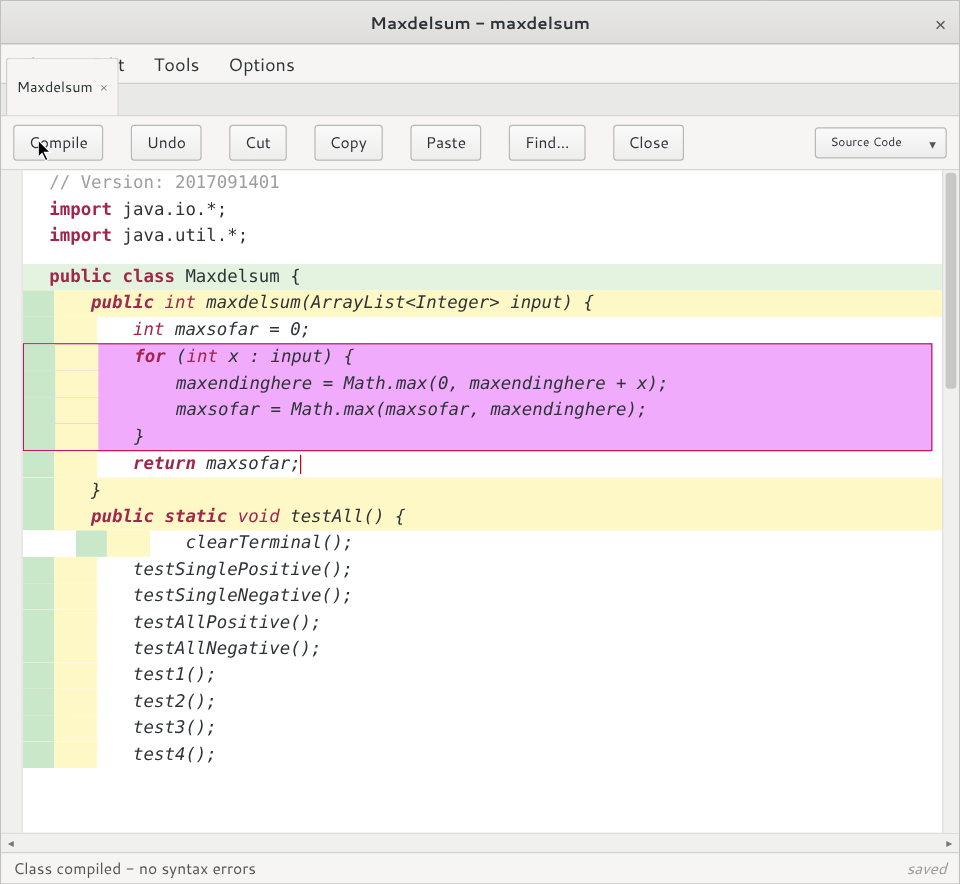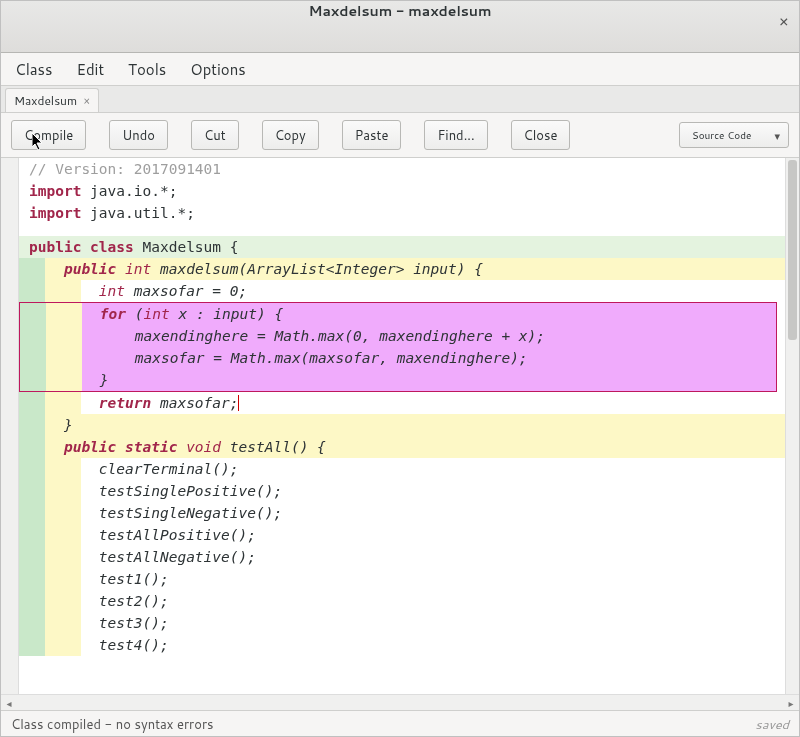--- a/index.html
+++ b/index.html
@@ -1,37 +1,37 @@
 <!DOCTYPE html>
 <html><head>
 <meta charset="utf-8">
 <style>
   * { box-sizing: border-box; }
   html, body { margin: 0; padding: 0; font-family: "Cantarell", "Segoe UI", sans-serif; font-size: 13px; color: #2e3436; background: #fff; }
   .window { width: 800px; height: 737px; background: #f6f5f4; display: flex; flex-direction: column; border: 1px solid #c0c0c0; }
-  .titlebar { height: 52px; background: linear-gradient(#e8e8e7, #dedddb); border-bottom: 1px solid #b6b6b3; display: flex; position: relative; }
+  .titlebar { height: 36px; background: linear-gradient(#e8e8e7, #dedddb); border-bottom: 1px solid #b6b6b3; display: flex; align-items: center; position: relative; }
   .titlebar .title { margin: 0 auto; font-weight: bold; font-size: 14px; color: #2e3436; }
   .titlebar .close { position: absolute; right: 10px; top: 8px; font-size: 16px; color: #555; cursor: pointer; }
   .menubar { height: 32px; display: flex; align-items: center; padding: 0 14px; gap: 24px; background: #f6f5f4; font-size: 15px; }
   .menubar span { cursor: pointer; }
   .tabbar { height: 28px; display: flex; align-items: flex-end; background: #e9e9e8; border-top: 1px solid #cfcfcd; border-bottom: 1px solid #cfcfcd; padding-left: 4px; }
-  .tab { background: #f6f5f4; border: 1px solid #cfcfcd; border-bottom: none; padding: 3px 8px; font-size: 12px; display: flex; align-items: center; gap: 6px; border-radius: 3px 3px 0 0; }
+  .tab { background: #f6f5f4; border: 1px solid #cfcfcd; border-bottom: none; padding: 15px 8px; font-size: 12px; display: flex; align-items: center; gap: 6px; border-radius: 3px 3px 0 0; }
   .tab .x { color: #888; font-size: 11px; cursor: pointer; }
   .toolbar { height: 44px; display: flex; align-items: center; gap: 23px; padding: 0 10px; background: #f6f5f4; }
   .btn { background: linear-gradient(#fafafa,#ededec); border: 1px solid #b8b8b5; border-radius: 3px; padding: 5px 12px; font-size: 13px; cursor: pointer; position: relative; color: #2e3436; }
   .spacer { flex: 1; }
   .combo { background: linear-gradient(#fafafa,#ededec); border: 1px solid #b8b8b5; border-radius: 3px; padding: 5px 26px 5px 12px; font-size: 10px; cursor: pointer; position: relative; min-width: 110px; }
   .combo::after { content: "▾"; position: absolute; right: 8px; top: 5px; color: #555; font-size: 11px; }
   .edgroup { flex: 1; display: flex; min-height: 0; }
   .editor-wrap { flex: 1; display: flex; border-top: 1px solid #cfcfcd; min-height: 0; }
   .gutter { width: 18px; background: #f0f0ef; border-right: 1px solid #ddd; }
   .editor { flex: 1; overflow: hidden; background: #fff; font-family: "DejaVu Sans Mono", "Menlo", "Consolas", monospace; font-size: 14.5px; line-height: 22px; }
   .scroll-v { width: 14px; background: #f0f0ef; border-left: 1px solid #ddd; position: relative; }
   .scroll-v .thumb { position: absolute; left: 2px; right: 2px; top: 2px; height: 180px; background: #c7c7c5; border-radius: 3px; }
-  .line { white-space: pre; padding-left: 10px; }
+  .line { white-space: pre; padding-left: 22px; }
   .bar-green { box-shadow: inset 26px 0 0 #c9e8c9; font-style: italic; }
   .bg-yellow { background: #fdf8c6; }
   .bg-green  { background: #e4f3df; margin-top: 12px; }
   .bg-pink   { background: #f0abfc; border: 1px solid #be185d; margin: 0 8px 0 0; }
   .c-comment { color: #9e9e9e; }
   .c-key { color: #a1264b; font-weight: bold; }
   .c-type { color: #a1264b; }
   .caret { border-right: 1px solid #c00; margin-left: -1px; }
   .hscroll { height: 16px; background: #f0f0ef; border-top: 1px solid #ddd; display: flex; align-items: center; }
   .hscroll .arrow { width: 16px; text-align: center; font-size: 10px; color: #777; }
@@ -96,21 +96,21 @@
         <div class="bg-pink" style="margin-left:0;">
           <span class="line blk bar-green" style="box-shadow: inset 26px 0 0 #c9e8c9, inset 62px 0 0 #fdf8c6;"><span class="c-key">        for</span><span> (</span><span class="c-type">int</span><span> x : input) {</span></span>
           <span class="line blk bar-green" style="box-shadow: inset 26px 0 0 #c9e8c9, inset 62px 0 0 #fdf8c6;">            maxendinghere = Math.max(0, maxendinghere + x);</span>
           <span class="line blk bar-green" style="box-shadow: inset 26px 0 0 #c9e8c9, inset 62px 0 0 #fdf8c6;">            maxsofar = Math.max(maxsofar, maxendinghere);</span>
           <span class="line blk bar-green" style="box-shadow: inset 26px 0 0 #c9e8c9, inset 62px 0 0 #fdf8c6;">        }</span>
         </div>
         <span class="line blk bar-green" style="box-shadow: inset 26px 0 0 #c9e8c9, inset 62px 0 0 #fdf8c6;"><span class="c-key">        return</span><span> maxsofar;</span><span class="caret"></span></span>
         <span class="line blk bg-yellow bar-green">    }</span>
         <span class="line blk bar-green"></span>
         <span class="line blk bg-yellow bar-green"><span class="c-key">    public </span><span class="c-key">static </span><span class="c-type">void</span><span> testAll() {</span></span>
-        <span class="line blk bar-green" style="box-shadow: inset 26px 0 0 #c9e8c9, inset 62px 0 0 #fdf8c6;">        clearTerminal();</span>
+        <span class="line blk bar-green" style="box-shadow: inset 26px 0 0 #c9e8c9, inset 62px 0 0 #fdf8c6; margin-left: 44px;">        clearTerminal();</span>
         <span class="line blk bar-green" style="box-shadow: inset 26px 0 0 #c9e8c9, inset 62px 0 0 #fdf8c6;">        testSinglePositive();</span>
         <span class="line blk bar-green" style="box-shadow: inset 26px 0 0 #c9e8c9, inset 62px 0 0 #fdf8c6;">        testSingleNegative();</span>
         <span class="line blk bar-green" style="box-shadow: inset 26px 0 0 #c9e8c9, inset 62px 0 0 #fdf8c6;">        testAllPositive();</span>
         <span class="line blk bar-green" style="box-shadow: inset 26px 0 0 #c9e8c9, inset 62px 0 0 #fdf8c6;">        testAllNegative();</span>
         <span class="line blk bar-green" style="box-shadow: inset 26px 0 0 #c9e8c9, inset 62px 0 0 #fdf8c6;">        test1();</span>
         <span class="line blk bar-green" style="box-shadow: inset 26px 0 0 #c9e8c9, inset 62px 0 0 #fdf8c6;">        test2();</span>
         <span class="line blk bar-green" style="box-shadow: inset 26px 0 0 #c9e8c9, inset 62px 0 0 #fdf8c6;">        test3();</span>
         <span class="line blk bar-green" style="box-shadow: inset 26px 0 0 #c9e8c9, inset 62px 0 0 #fdf8c6;">        test4();</span>
       </div>
       <div class="scroll-v">

